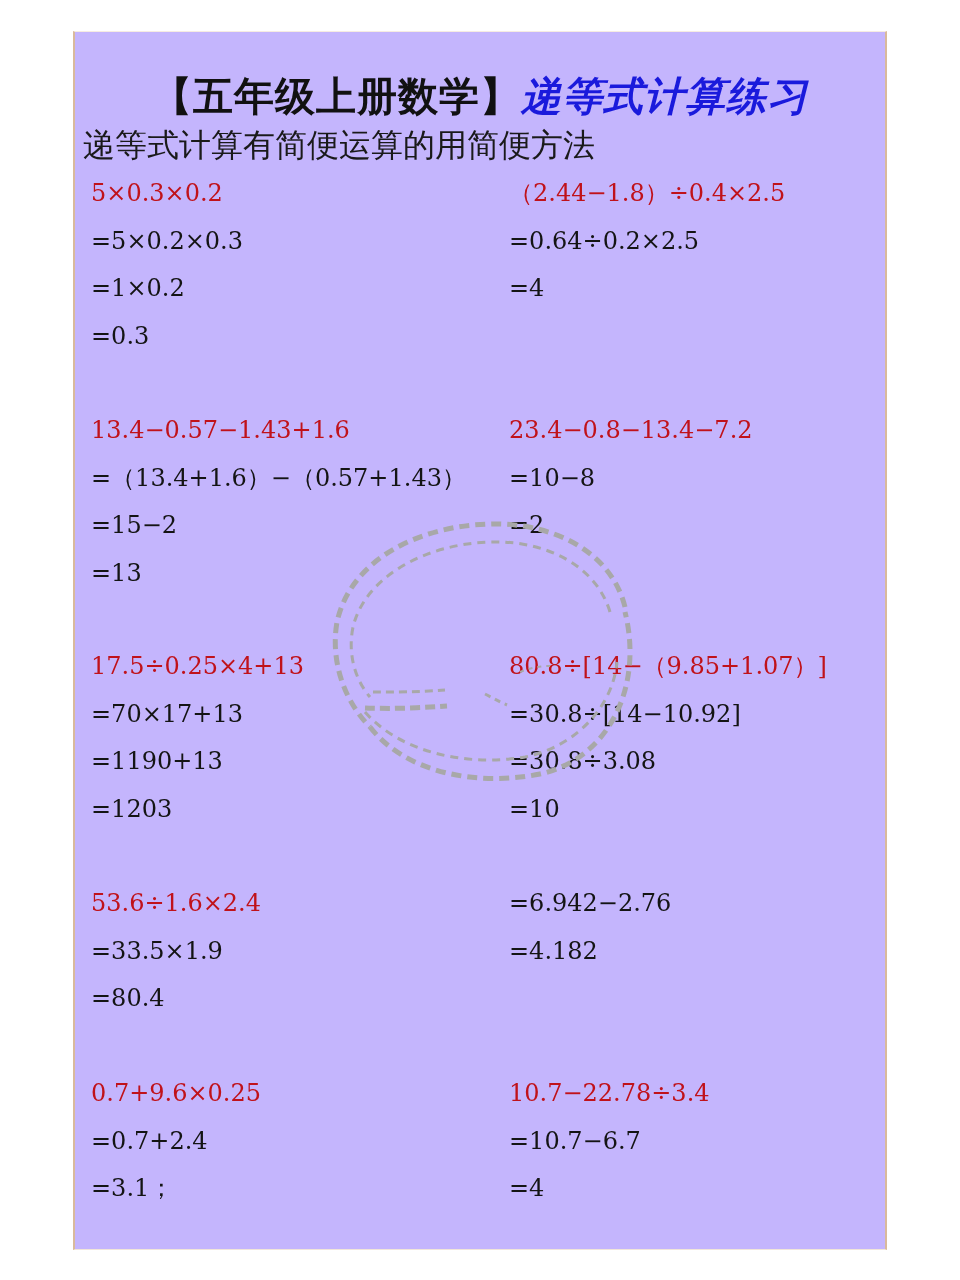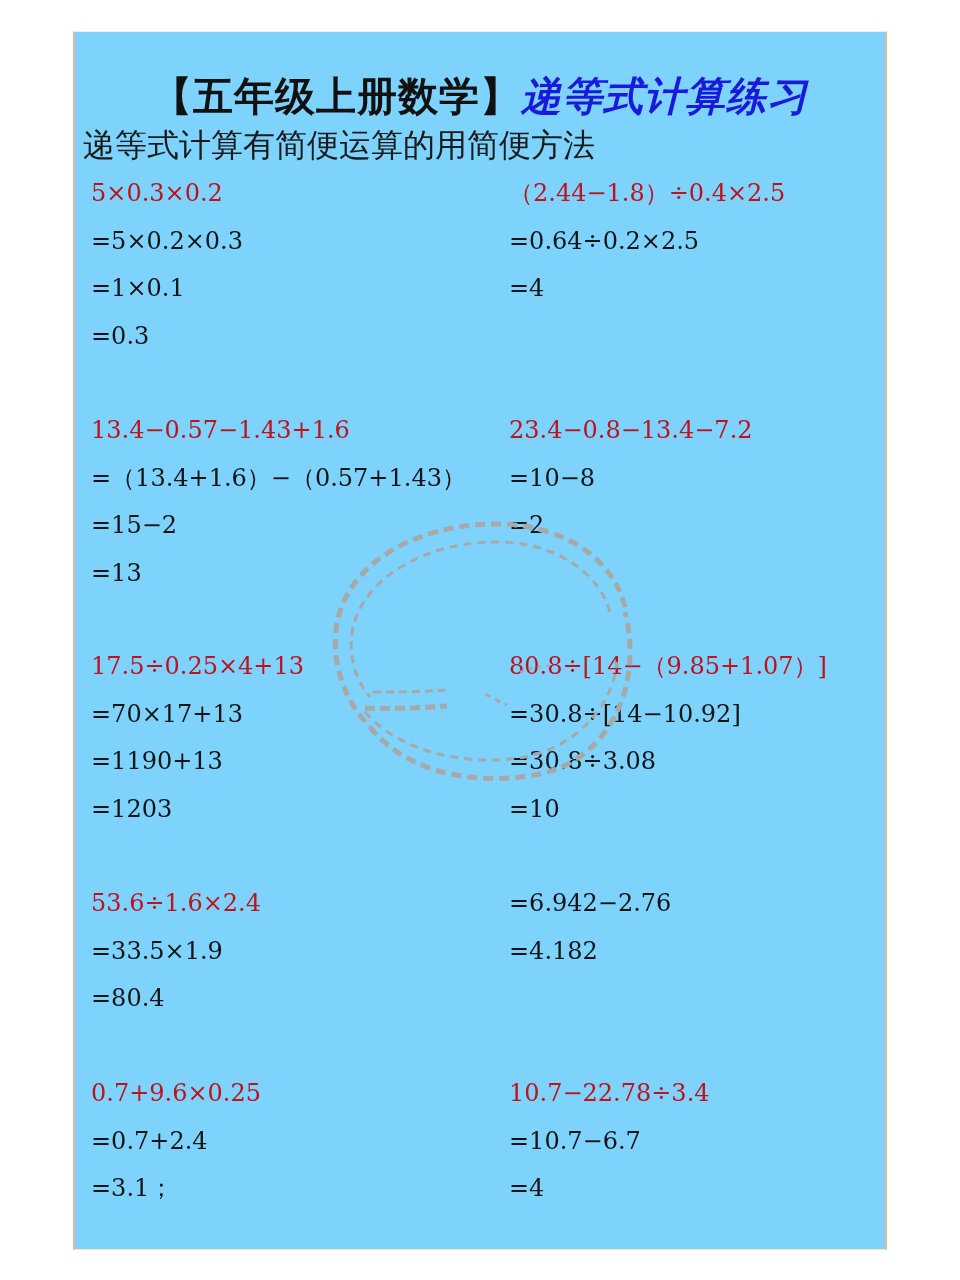--- a/index.html
+++ b/index.html
@@ -8,21 +8,21 @@
       font-family: "DejaVu Serif", "Liberation Serif", serif;
       overflow: hidden;
     }
     .page {
       position: absolute; left: 73px; top: 31px;
       width: 814px; height: 1219px;
       border-left: 2px solid #d9b99b;
       border-right: 2px solid #d9b99b;
       border-top: 1px solid #f6ece2;
       border-bottom: 1px solid #f1e6da;
-      background: #7dd3fc;
+      background: #c4b5fd;
     }
     .title {
       position: absolute; top: 40px; left: 0; width: 100%;
       text-align: center; font-size: 40px; font-weight: bold;
       letter-spacing: 1px; line-height: 48px; white-space: nowrap;
       font-family: "DejaVu Sans", "Liberation Sans", sans-serif;
     }
     .title .t-black { color: #111111; }
     .title .t-blue { color: #1a1adc; font-style: italic; }
     .subtitle {
@@ -50,21 +50,21 @@
 
   <div class="title">
     <span class="t-black">【五年级上册数学】</span><span class="t-blue">递等式计算练习</span>
   </div>
 
   <div class="subtitle">递等式计算有简便运算的用简便方法</div>
 
   <div class="problem col-left" style="top:138px;">
     <div class="line q">5×0.3×0.2</div>
     <div class="line">=5×0.2×0.3</div>
-    <div class="line">=1×0.1</div>
+    <div class="line">=1×0.2</div>
     <div class="line">=0.3</div>
   </div>
   <div class="problem col-right" style="top:138px;">
     <div class="line q">（2.44−1.8）÷0.4×2.5</div>
     <div class="line">=0.64÷0.2×2.5</div>
     <div class="line">=4</div>
   </div>
 
   <div class="problem col-left" style="top:375px;">
     <div class="line q">13.4−0.57−1.43+1.6</div>

